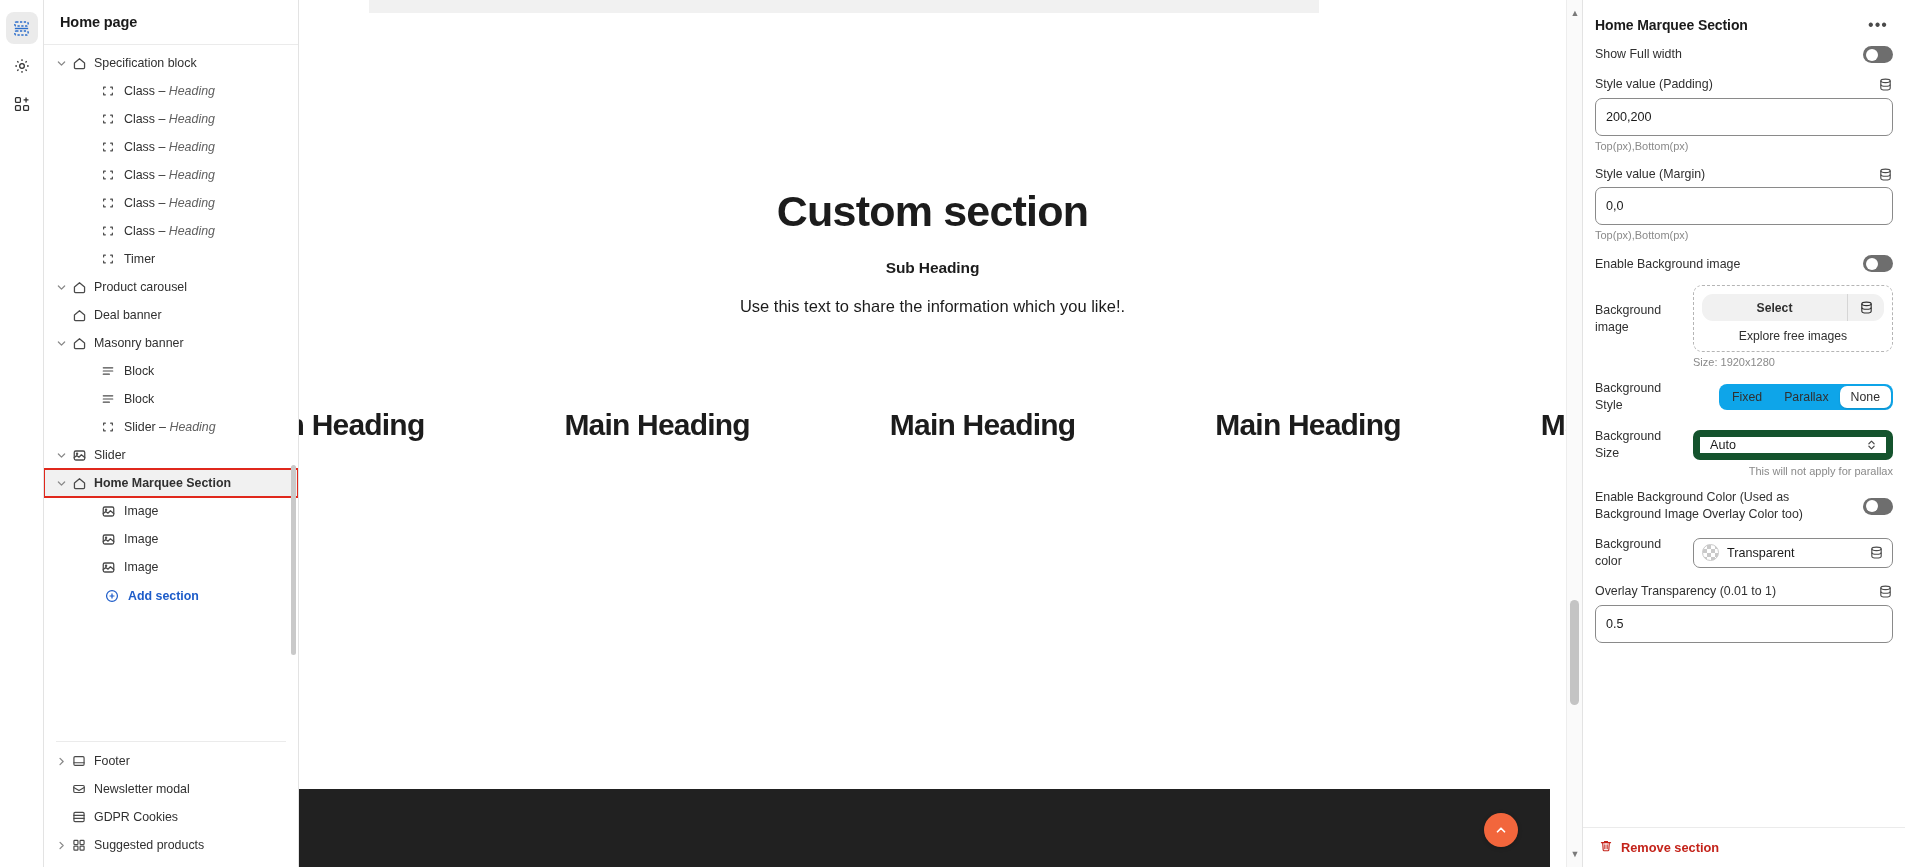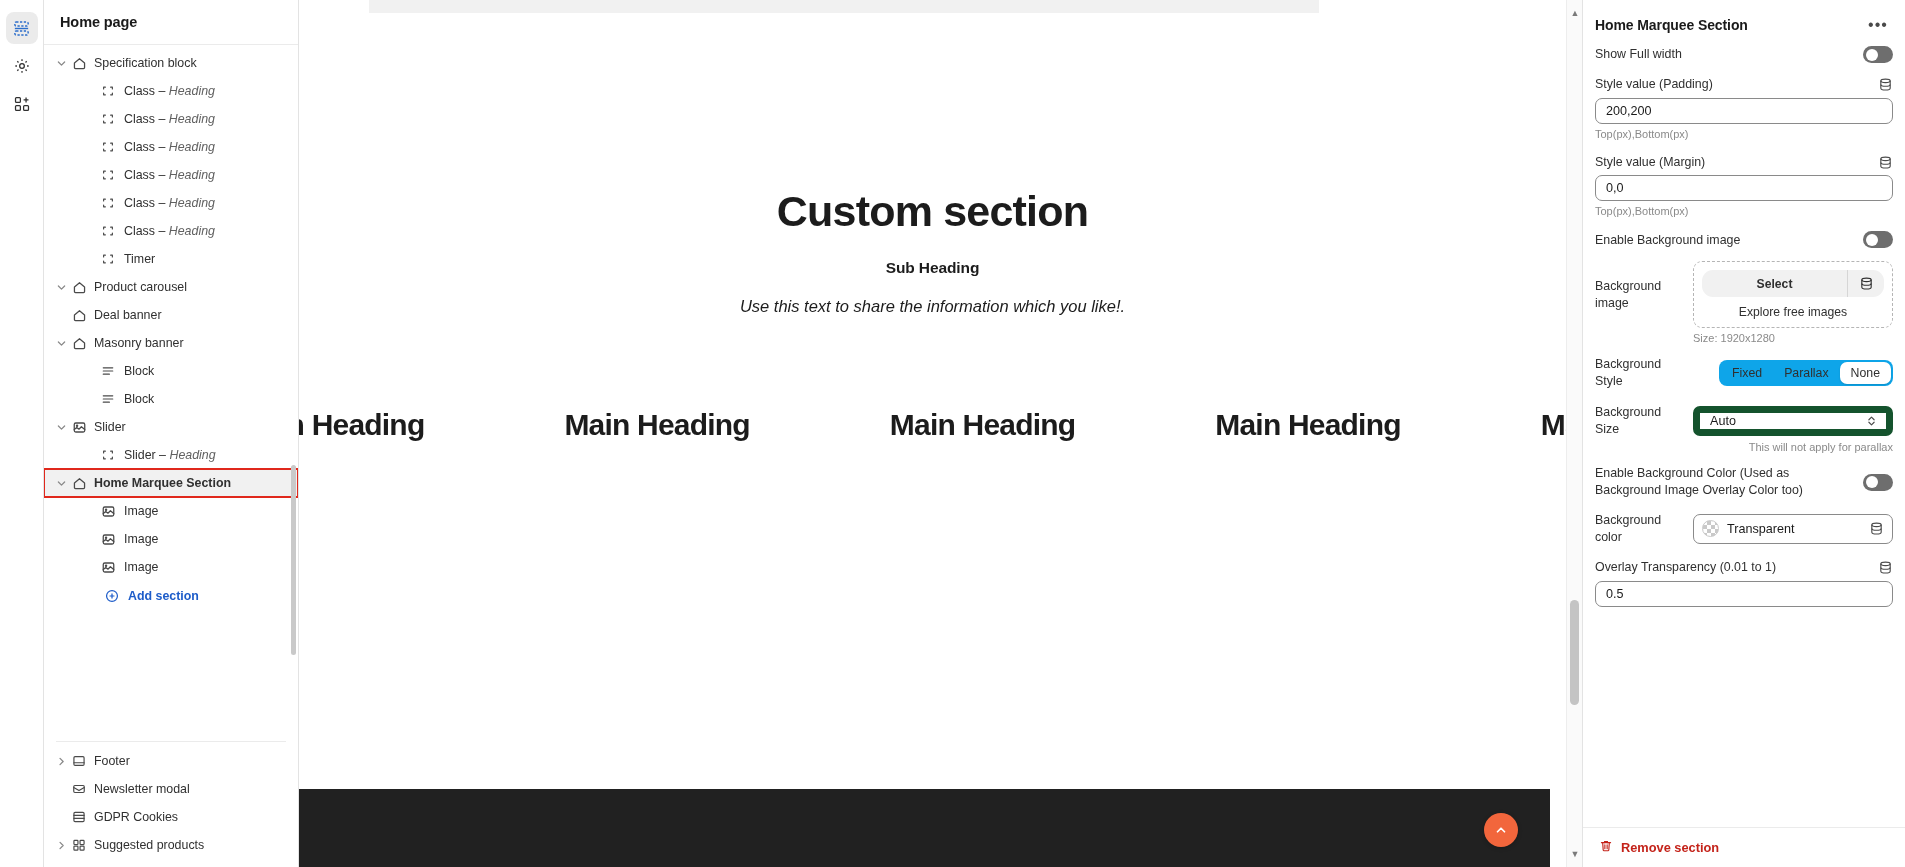--- a/index.html
+++ b/index.html
@@ -106,21 +106,21 @@
   }
   .cs-h1 {
     font-size: 43px; font-weight: 800; color: #1c1c1c;
     letter-spacing: -0.8px; line-height: 1.1;
   }
   .cs-h2 {
     font-size: 15.5px; font-weight: 800; color: #1c1c1c;
     margin-top: 24px; letter-spacing: -0.1px;
   }
   .cs-p {
-    font-size: 16.5px; color: #1c1c1c; margin-top: 20px; font-weight: 400; font-style: italic;
+    font-size: 16.5px; color: #1c1c1c; margin-top: 20px; font-weight: 400;
   }
   .marquee {
     margin-top: 76px; height: 66px; display: flex; align-items: center;
     white-space: nowrap; overflow: hidden; position: relative;
   }
   .marquee-track { display: flex; gap: 0; margin-left: -130px; }
   .marquee-item {
     font-size: 30px; font-weight: 800; color: #1c1c1c;
     letter-spacing: -0.8px; padding: 0 70px; flex: none;
   }
@@ -186,21 +186,21 @@
     width: 12px; height: 12px; border-radius: 50%; background: #fff;
   }
 
   .field-head {
     display: flex; align-items: center; justify-content: space-between;
     margin-bottom: 5px;
   }
   .dbicon { width: 16px; height: 16px; color: #4a4a4a; cursor: pointer; display:flex; align-items:center; justify-content:center; }
 
   .textbox {
-    width: 100%; height: 26px; border: 1px solid #8a8a8a;
+    width: 100%; height: 38px; border: 1px solid #8a8a8a;
     border-radius: 7px; background: #fff;
     font-size: 12.6px; color: #1a1a1a;
     padding: 0 10px; display: flex; align-items: center;
     font-family: "Liberation Sans", sans-serif;
   }
 
   .bgimg-row { display: flex; align-items: center; gap: 10px; margin-bottom: 4px; }
   .bgimg-label { font-size: 12.4px; color: #303030; line-height: 1.35; width: 88px; flex: none; }
   .dropzone {
     flex: 1 1 auto; border: 1px dashed #b5b5b5; border-radius: 9px;
@@ -453,45 +453,45 @@
           <div class="row lvl1 lvl1">
             <span class="row-icon">
               <svg width="14" height="14" viewBox="0 0 16 16" fill="none" stroke="#4a4a4a" stroke-width="1.35" stroke-linecap="round" stroke-linejoin="round">
                 <path d="M2.6 4.4h10.8"></path>
                 <path d="M2.6 8h10.8"></path>
                 <path d="M2.6 11.6h7"></path>
               </svg>
             </span>
             <span class="row-label">Block</span>
           </div>
+          <div class="row lvl1 lvl1">
+            <span class="row-icon">
+              <svg width="14" height="14" viewBox="0 0 16 16" fill="none" stroke="#4a4a4a" stroke-width="1.35" stroke-linecap="round" stroke-linejoin="round">
+                <path d="M3 5.6V3.6h2"></path>
+                <path d="M11 3.6h2v2"></path>
+                <path d="M13 10.4v2h-2"></path>
+                <path d="M5 12.4H3v-2"></path>
+              </svg>
+            </span>
+            <span class="row-label">Slider – <em>Heading</em></span>
+          </div>
           <div class="row lvl0">
             <span class="caret">
               <svg width="11" height="11" viewBox="0 0 12 12" fill="none" stroke="#8a8a8a" stroke-width="1.4" stroke-linecap="round" stroke-linejoin="round">
                 <path d="M2.6 4.4L6 7.8l3.4-3.4"></path>
               </svg>
             </span>
             <span class="row-icon">
               <svg width="15" height="15" viewBox="0 0 16 16" fill="none" stroke="#4a4a4a" stroke-width="1.35" stroke-linecap="round" stroke-linejoin="round">
                 <rect x="2.4" y="3.2" width="11.2" height="9.6" rx="1.6"></rect>
                 <path d="M2.4 10.2l2.7-2.2 2.3 1.8 2.6-2.6 3.6 3"></path>
                 <circle cx="5.4" cy="6.1" r=".65" fill="#4a4a4a"></circle>
               </svg>
             </span>
             <span class="row-label">Slider</span>
-          </div>
-          <div class="row lvl1 lvl1">
-            <span class="row-icon">
-              <svg width="14" height="14" viewBox="0 0 16 16" fill="none" stroke="#4a4a4a" stroke-width="1.35" stroke-linecap="round" stroke-linejoin="round">
-                <path d="M3 5.6V3.6h2"></path>
-                <path d="M11 3.6h2v2"></path>
-                <path d="M13 10.4v2h-2"></path>
-                <path d="M5 12.4H3v-2"></path>
-              </svg>
-            </span>
-            <span class="row-label">Slider – <em>Heading</em></span>
           </div>
           <div class="row lvl0 highlighted selected">
             <span class="caret">
               <svg width="11" height="11" viewBox="0 0 12 12" fill="none" stroke="#8a8a8a" stroke-width="1.4" stroke-linecap="round" stroke-linejoin="round">
                 <path d="M2.6 4.4L6 7.8l3.4-3.4"></path>
               </svg>
             </span>
             <span class="row-icon">
               <svg width="15" height="15" viewBox="0 0 16 16" fill="none" stroke="#4a4a4a" stroke-width="1.35" stroke-linecap="round" stroke-linejoin="round">
                 <path d="M2.6 7.4L8 2.9l5.4 4.5v4.9c0 .6-.5 1.1-1.1 1.1H3.7c-.6 0-1.1-.5-1.1-1.1V7.4z"></path>

